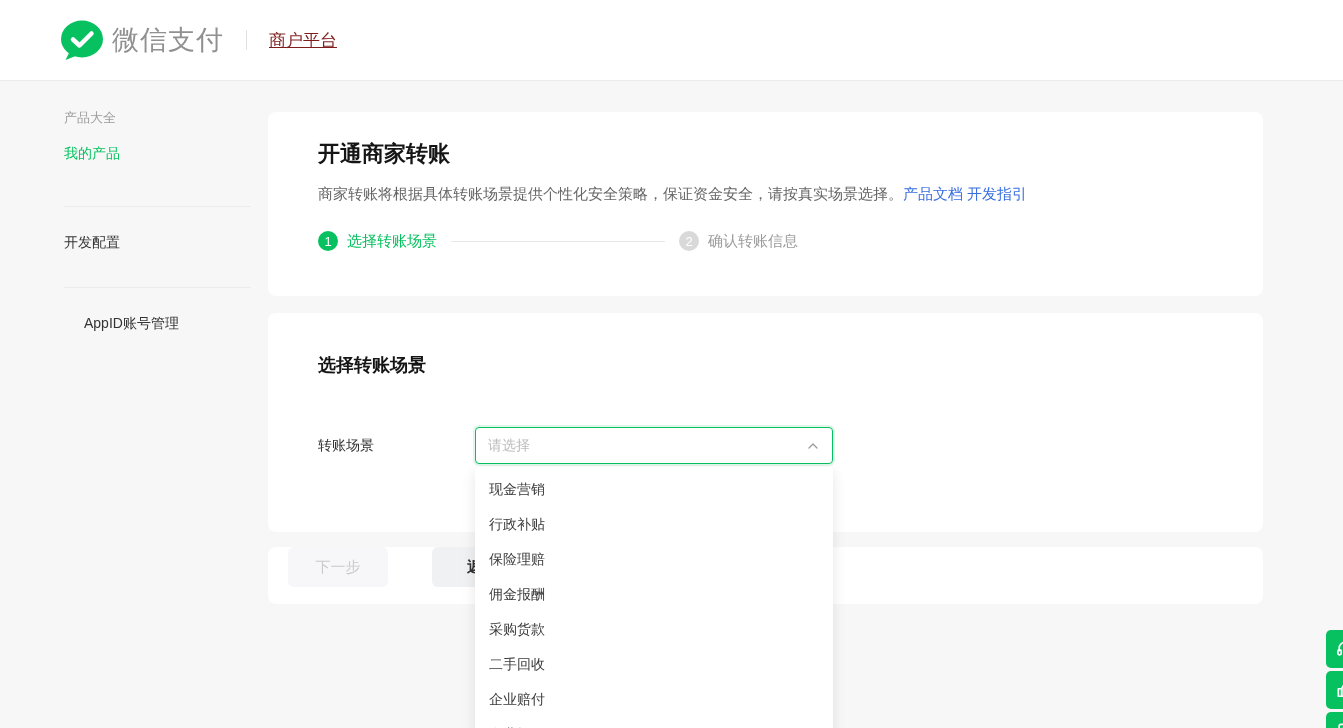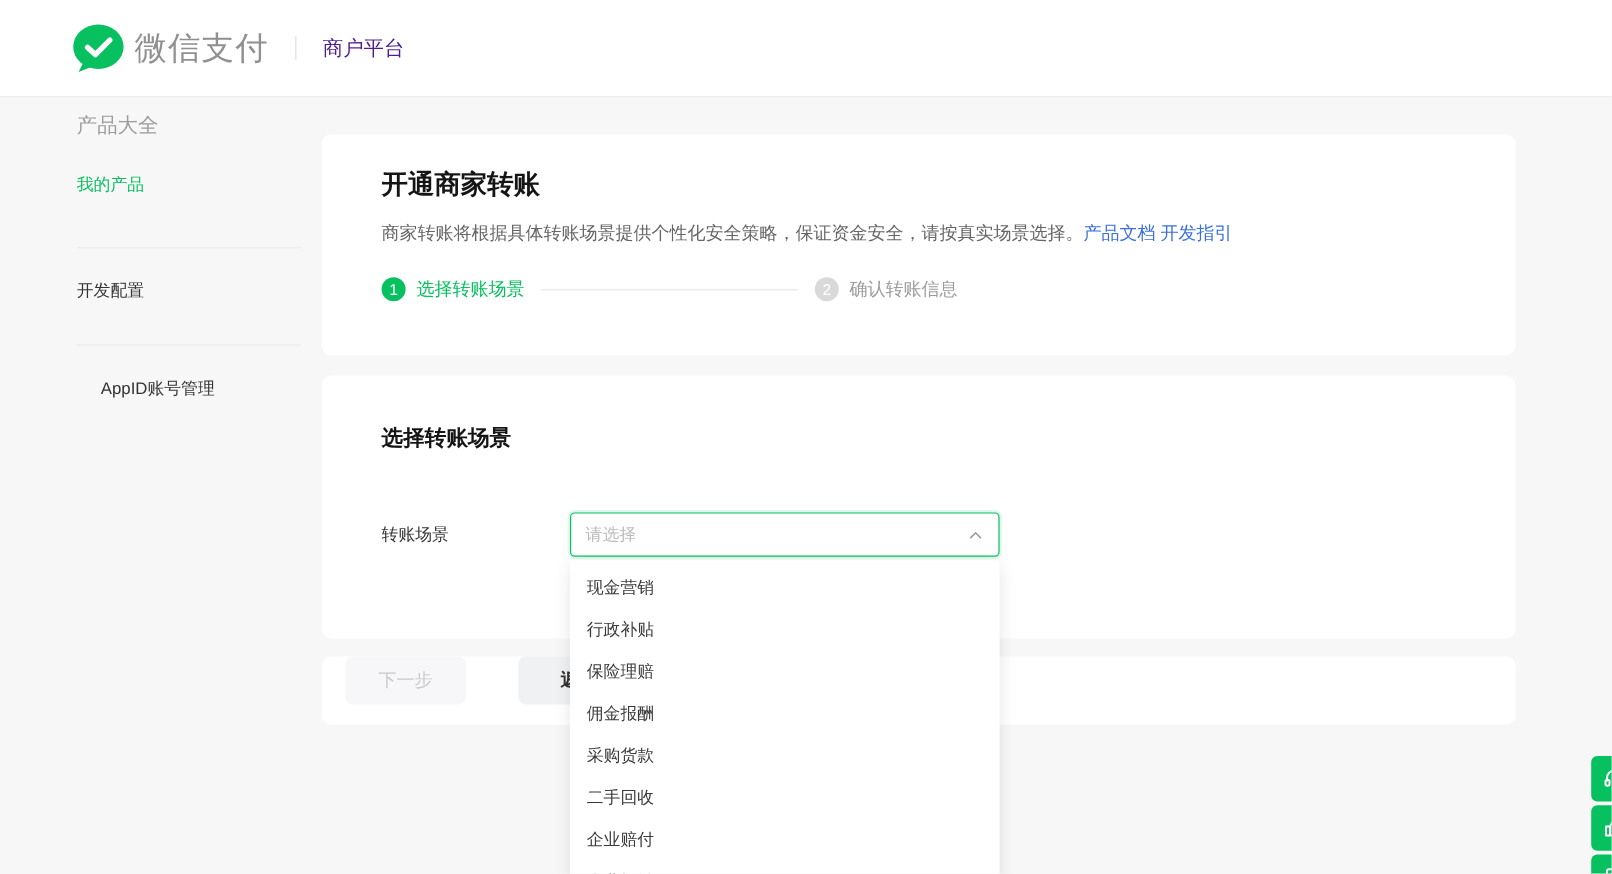--- a/index.html
+++ b/index.html
@@ -14,35 +14,35 @@
   
   .header {
     position:absolute; top:0; left:0; width:1343px; height:81px;
     background:#fff; border-bottom:1px solid #ececec;
     display:flex; align-items:center; z-index:10;
   }
   .brand { display:flex; align-items:center; padding-left:60px; cursor:pointer; }
   .logo-svg { display:block; }
   .logo-text { font-size:27px; color:#909090; margin-left:8px; letter-spacing:1px; }
   .brand-divider { width:1px; height:20px; background:#e0e0e0; margin:0 22px; }
-  .portal-label { font-size:17px; color:#4c1d95; }
+  .portal-label { font-size:17px; color:#7f1d1d;text-decoration:underline; }
   .nav { margin-left:auto; display:flex; gap:48px; padding-right:74px; }
   .nav-item {
     position:relative; height:81px; display:flex; align-items:center;
     font-size:16px; color:#333; cursor:pointer; white-space:nowrap;
   }
   .nav-item.active { color:#07C160; }
   .nav-item.active::after {
     content:""; position:absolute; left:50%; transform:translateX(-50%);
     bottom:18px; width:34px; height:3px; background:#07C160; border-radius:2px;
   }
 
   
   .sidebar { position:absolute; top:81px; left:0; width:268px; height:647px; }
-  .side-group-title { position:absolute; top:12px; left:64px; font-size:17px; color:#9c9c9c; }
+  .side-group-title { position:absolute; top:28px; left:64px; font-size:13px; color:#9c9c9c; }
   .side-item { position:absolute; left:64px; font-size:14px; color:#333; cursor:pointer; }
   .side-item.active { color:#07C160; }
   .side-item-1 { top:64px; }
   .side-item-2 { top:153px; }
   .side-item-3 { top:234px;margin-left:20px; }
   .side-divider { position:absolute; left:64px; width:187px; height:1px; background:#ececec; }
   .side-divider-1 { top:125px; }
   .side-divider-2 { top:206px; }
 
   

